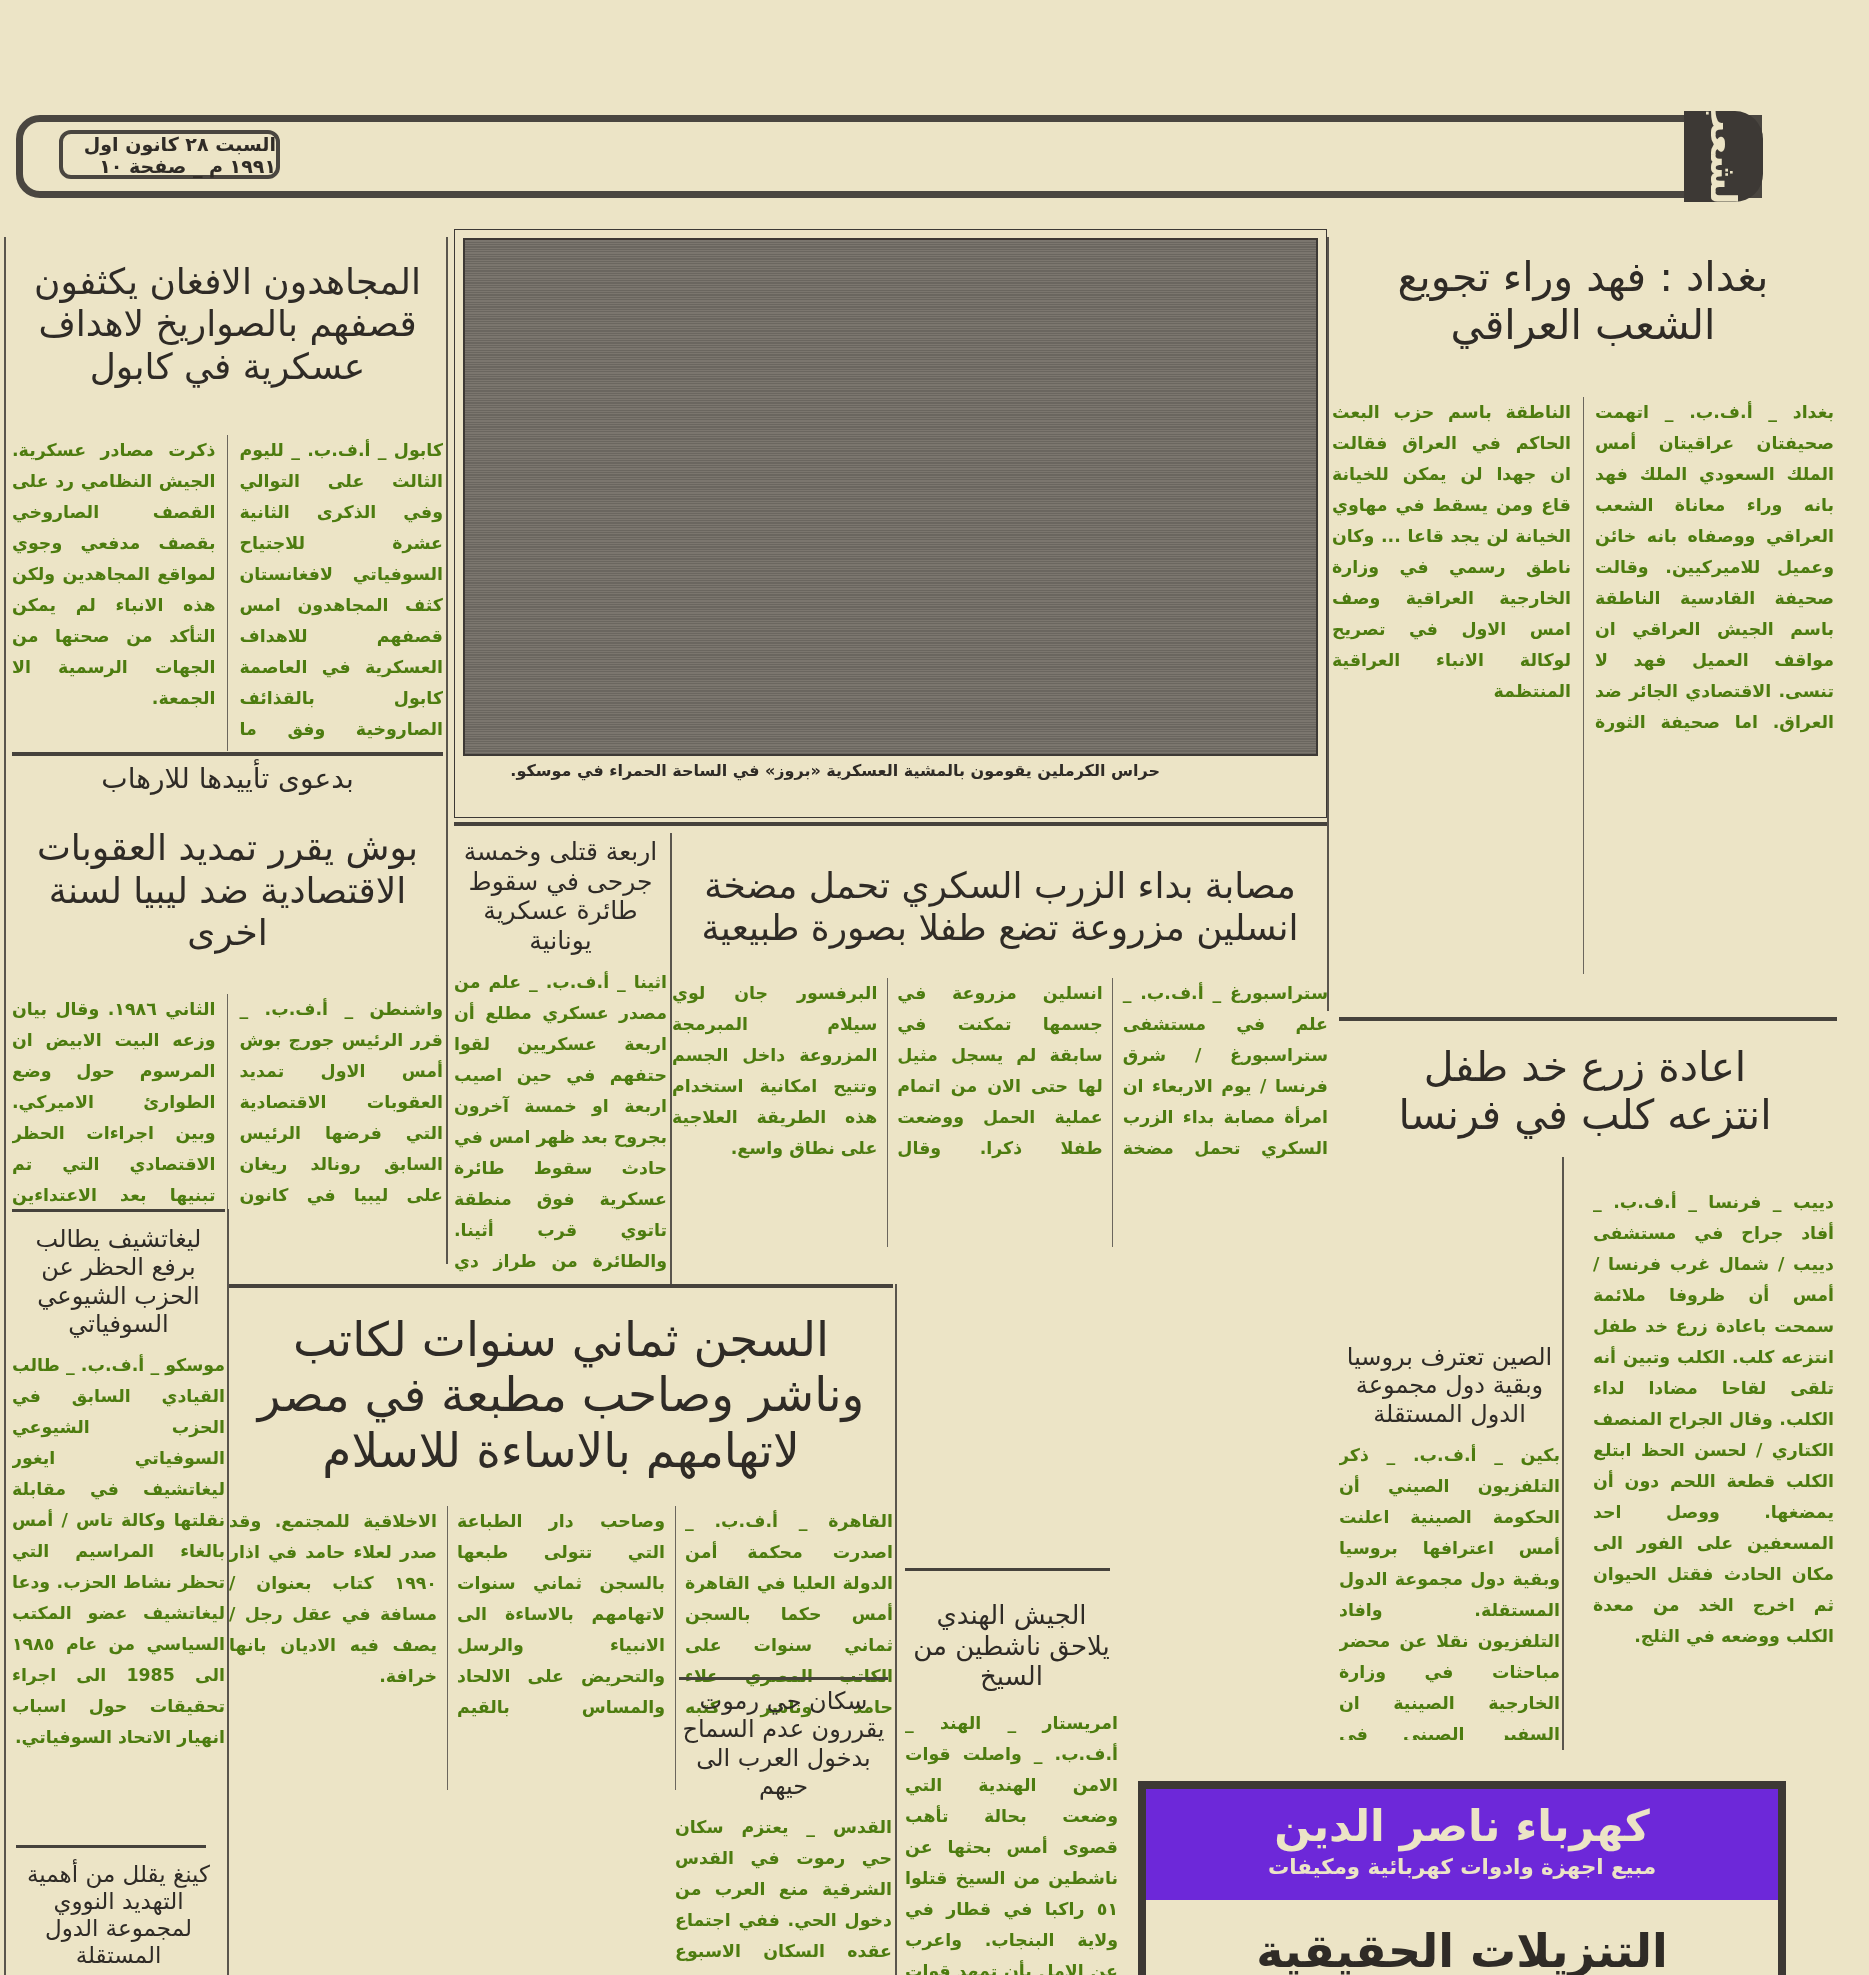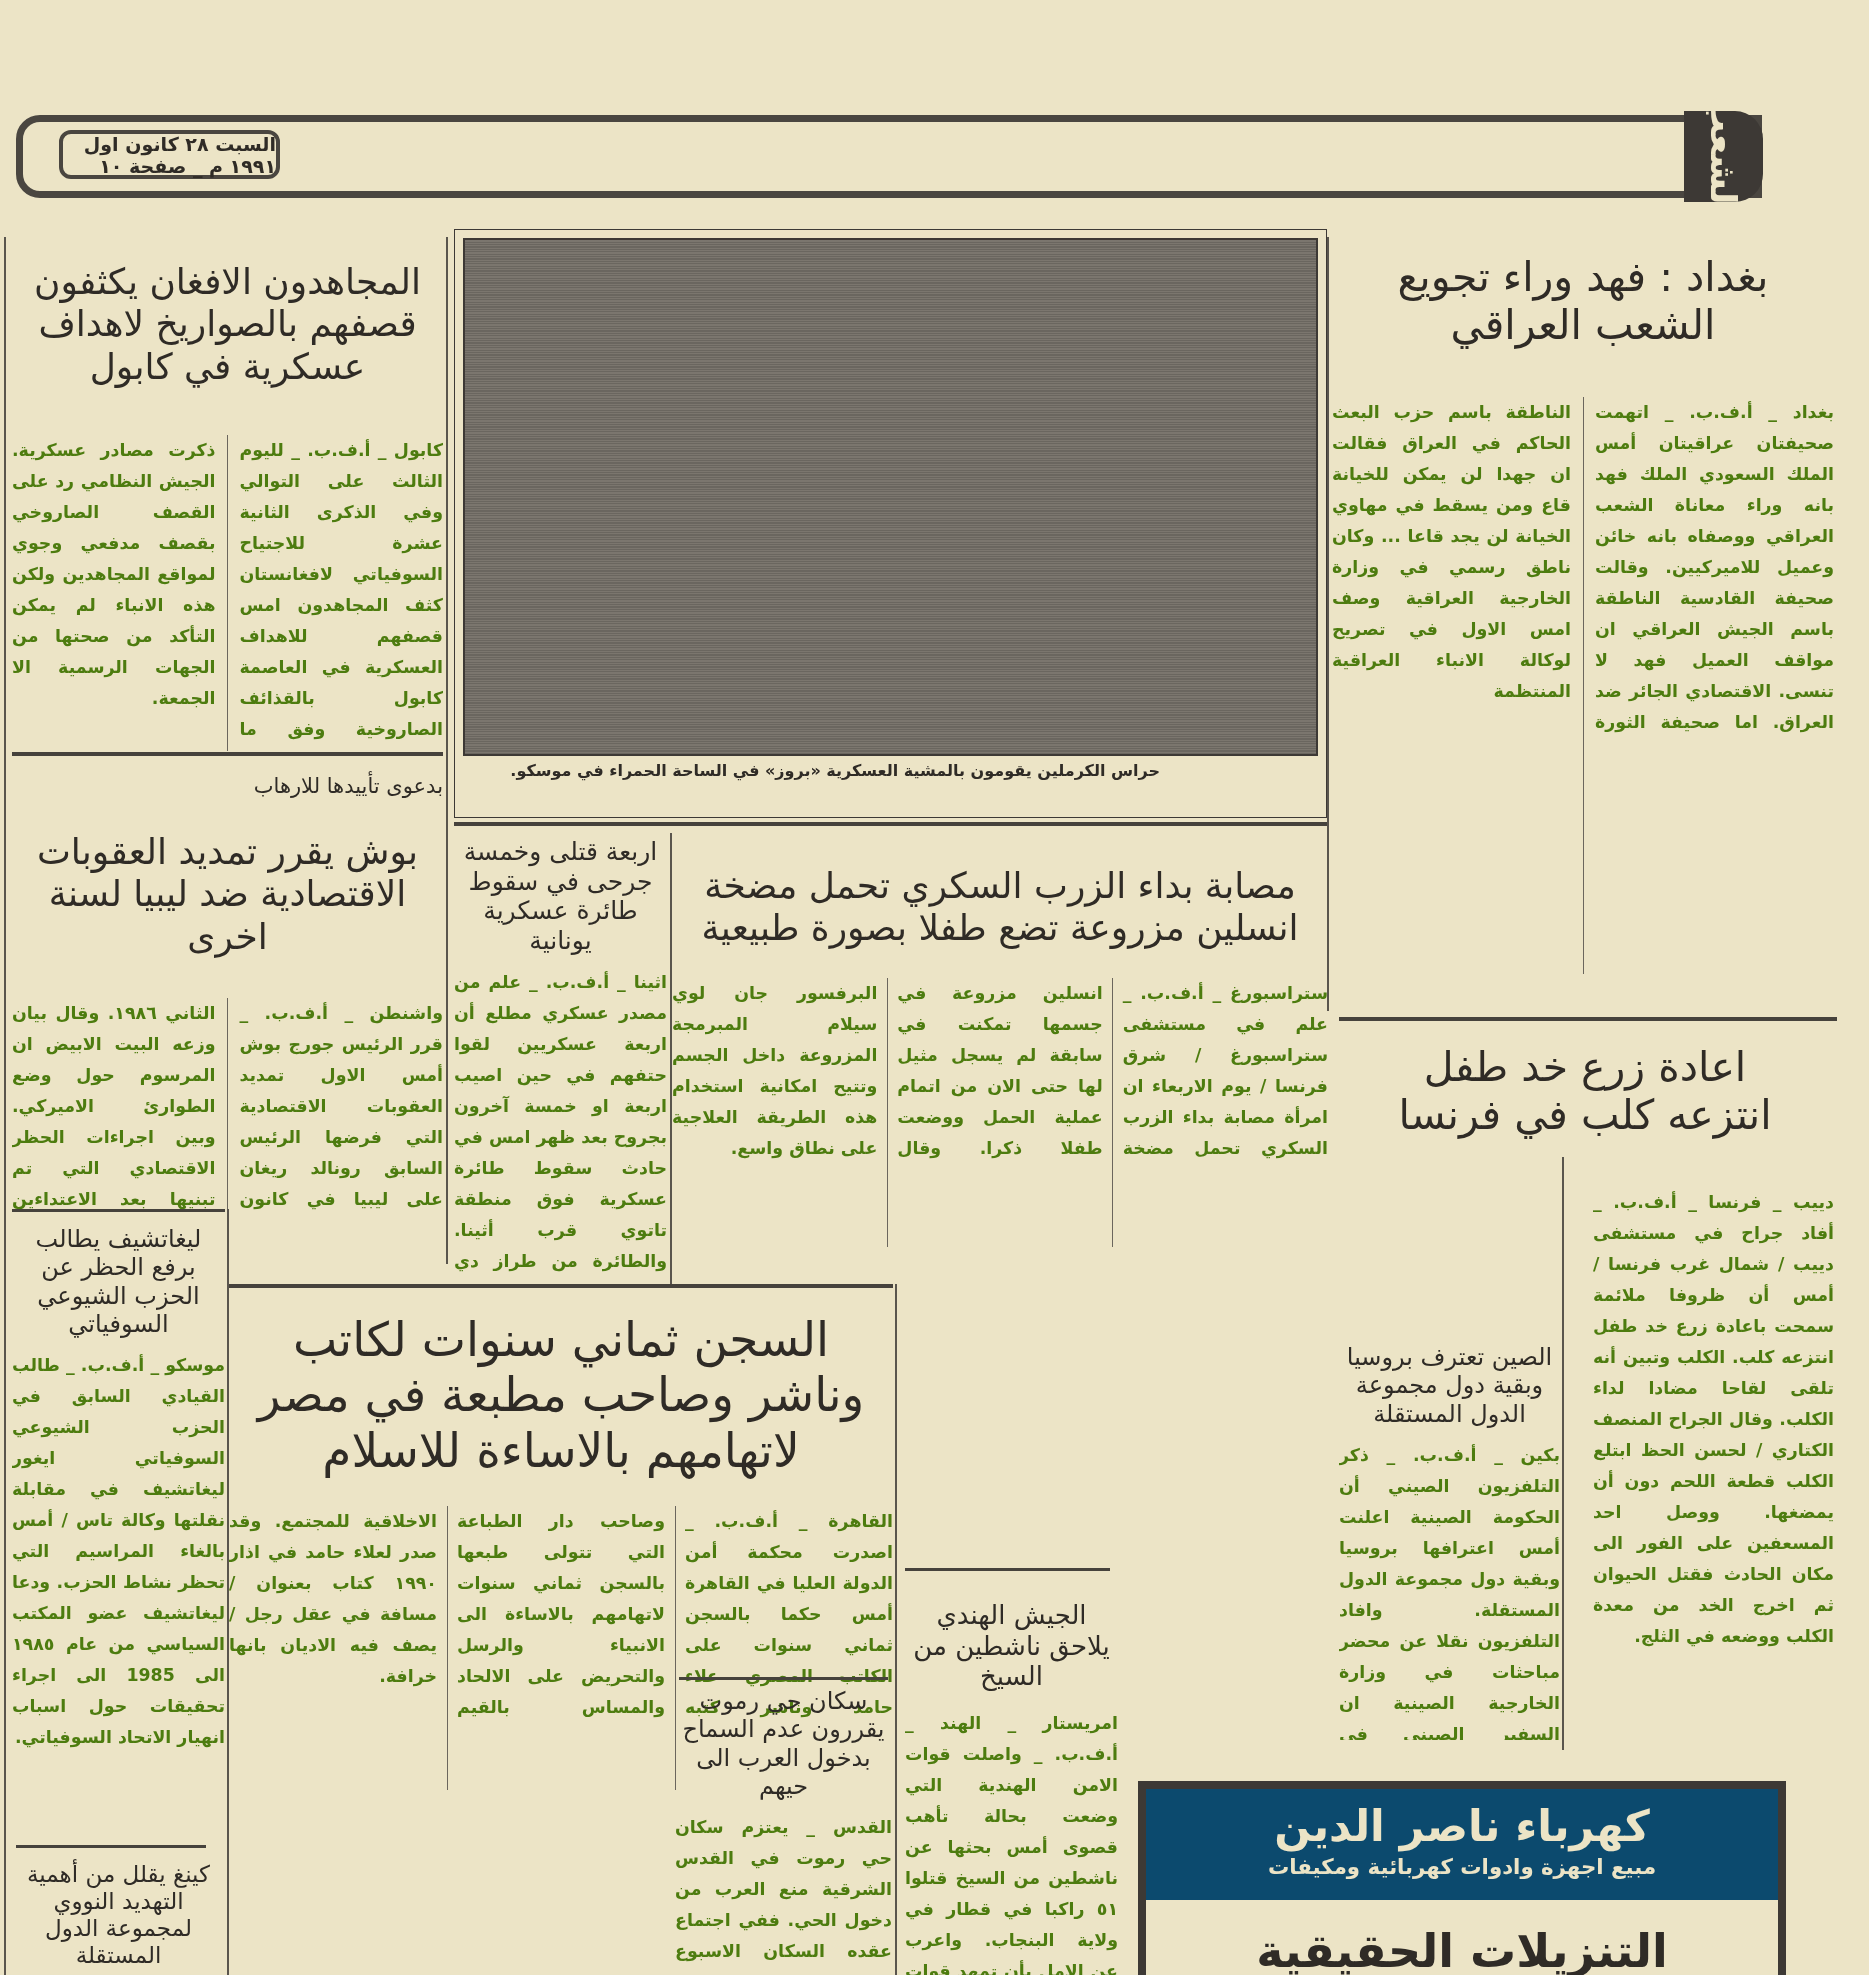--- a/index.html
+++ b/index.html
@@ -12,21 +12,21 @@
   .datebox{left:59px;top:130px;width:221px;height:49px;border:4.7px solid #4a4640;border-radius:12px;
         display:flex;align-items:center;justify-content:center;font-size:19px;font-weight:bold;}
   .rule{background:#46423c;}
   .vrule{background:#5a554d;width:2px;}
   .hl{font-weight:normal;text-align:center;line-height:1.18;color:#2f2b26;}
   .body{font-size:17.4px;line-height:31px;text-align:justify;font-weight:bold;color:#4d7c0f;overflow:hidden;}
   .cols2{column-count:2;column-gap:24px;column-rule:1.6px solid #6b665d;}
   .photo{background:repeating-linear-gradient(0deg,#6a665f 0 1.2px,#7b766e 1.2px 2.4px);border:2.4px solid #3d3935;}
   .caption{font-size:16px;font-weight:bold;text-align:right;}
   .ad{border:8.7px solid #3d3935;background:#ece4c6;}
-  .ad-top{background:#0c4a6e;color:#ece4c6;text-align:center;}
+  .ad-top{background:#6d28d9;color:#ece4c6;text-align:center;}
 </style>
 </head>
 <body>
 
 <div class="abs masthead"></div>
 <div class="abs logo">الشعب</div>
 <div class="abs datebox">السبت ٢٨ كانون اول ١٩٩١ م _ صفحة ١٠</div>
 
 <div class="abs" style="right:36px;top:237px;width:502px;height:774px;">
   <div class="hl" style="font-size:41px;padding:0 47px;margin-top:16px;">بغداد : فهد وراء تجويع الشعب العراقي</div>
@@ -40,21 +40,21 @@
 </div>
 
 <div class="abs" style="left:12px;top:237px;width:431px;height:514px;">
   <div class="hl" style="font-size:36px;margin-top:24px;">المجاهدون الافغان يكثفون قصفهم بالصواريخ لاهداف عسكرية في كابول</div>
   <div class="body cols2" style="margin-top:47px;height:316px;">كابول _ أ.ف.ب. _ لليوم الثالث على التوالي وفي الذكرى الثانية عشرة للاجتياح السوفياتي لافغانستان كثف المجاهدون امس قصفهم للاهداف العسكرية في العاصمة كابول بالقذائف الصاروخية وفق ما ذكرت مصادر عسكرية. الجيش النظامي رد على القصف الصاروخي بقصف مدفعي وجوي لمواقع المجاهدين ولكن هذه الانباء لم يمكن التأكد من صحتها من الجهات الرسمية الا الجمعة.</div>
 </div>
 <div class="abs vrule" style="left:446px;top:237px;height:1027px;"></div>
 
 <div class="abs rule" style="left:12px;top:752px;width:431px;height:4px;"></div>
 <div class="abs" style="left:12px;top:758px;width:431px;height:442px;">
-  <div class="hl" style="font-size:21px;margin-top:16px;text-align:right;">بدعوى تأييدها للارهاب</div>
+  <div class="hl" style="font-size:28px;margin-top:4px;">بدعوى تأييدها للارهاب</div>
   <div class="hl" style="font-size:36px;margin-top:32px;">بوش يقرر تمديد العقوبات الاقتصادية ضد ليبيا لسنة اخرى</div>
   <div class="body cols2" style="margin-top:40px;height:221px;">واشنطن _ أ.ف.ب. _ قرر الرئيس جورج بوش أمس الاول تمديد العقوبات الاقتصادية التي فرضها الرئيس السابق رونالد ريغان على ليبيا في كانون الثاني ١٩٨٦. وقال بيان وزعه البيت الابيض ان المرسوم حول وضع الطوارئ الاميركي. وبين اجراءات الحظر الاقتصادي التي تم تبنيها بعد الاعتداءين على مطاري روما وفيينا في شهر كانون الاول ١٩٨٥.</div>
 </div>
 
 <div class="abs rule" style="left:454px;top:822px;width:873px;height:4px;"></div>
 <div class="abs" style="left:672px;top:833px;width:656px;height:454px;">
   <div class="hl" style="font-size:36px;margin-top:32px;">مصابة بداء الزرب السكري تحمل مضخة انسلين مزروعة تضع طفلا بصورة طبيعية</div>
   <div class="body" style="column-count:3;column-gap:20px;column-rule:1.6px solid #6b665d;margin-top:28px;height:269px;">ستراسبورغ _ أ.ف.ب. _ علم في مستشفى ستراسبورغ / شرق فرنسا / يوم الاربعاء ان امرأة مصابة بداء الزرب السكري تحمل مضخة انسلين مزروعة في جسمها تمكنت في سابقة لم يسجل مثيل لها حتى الان من اتمام عملية الحمل ووضعت طفلا ذكرا. وقال البرفسور جان لوي سيلام المبرمجة المزروعة داخل الجسم وتتيح امكانية استخدام هذه الطريقة العلاجية على نطاق واسع.</div>
 </div>
 

